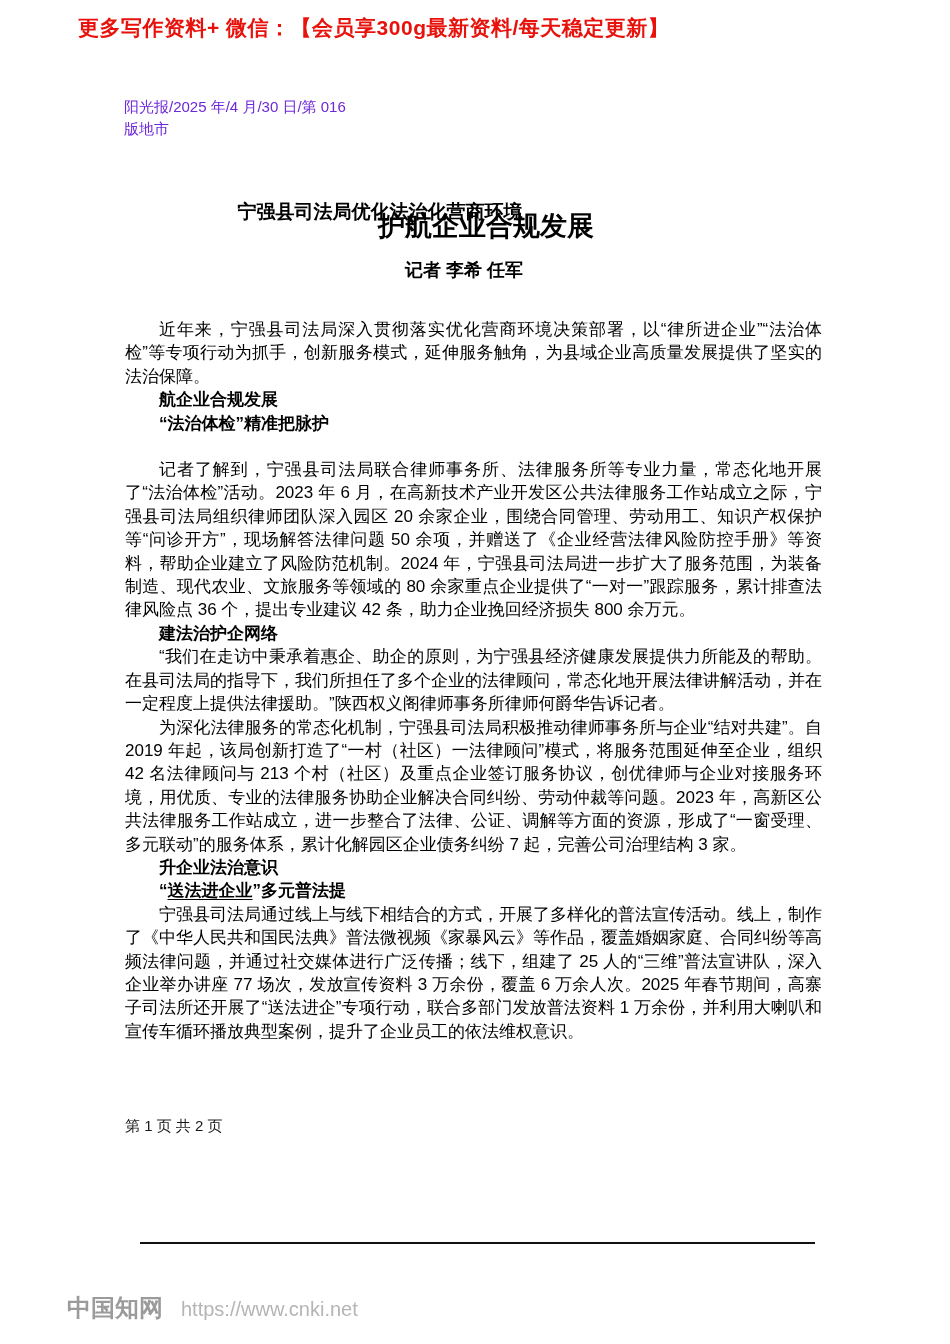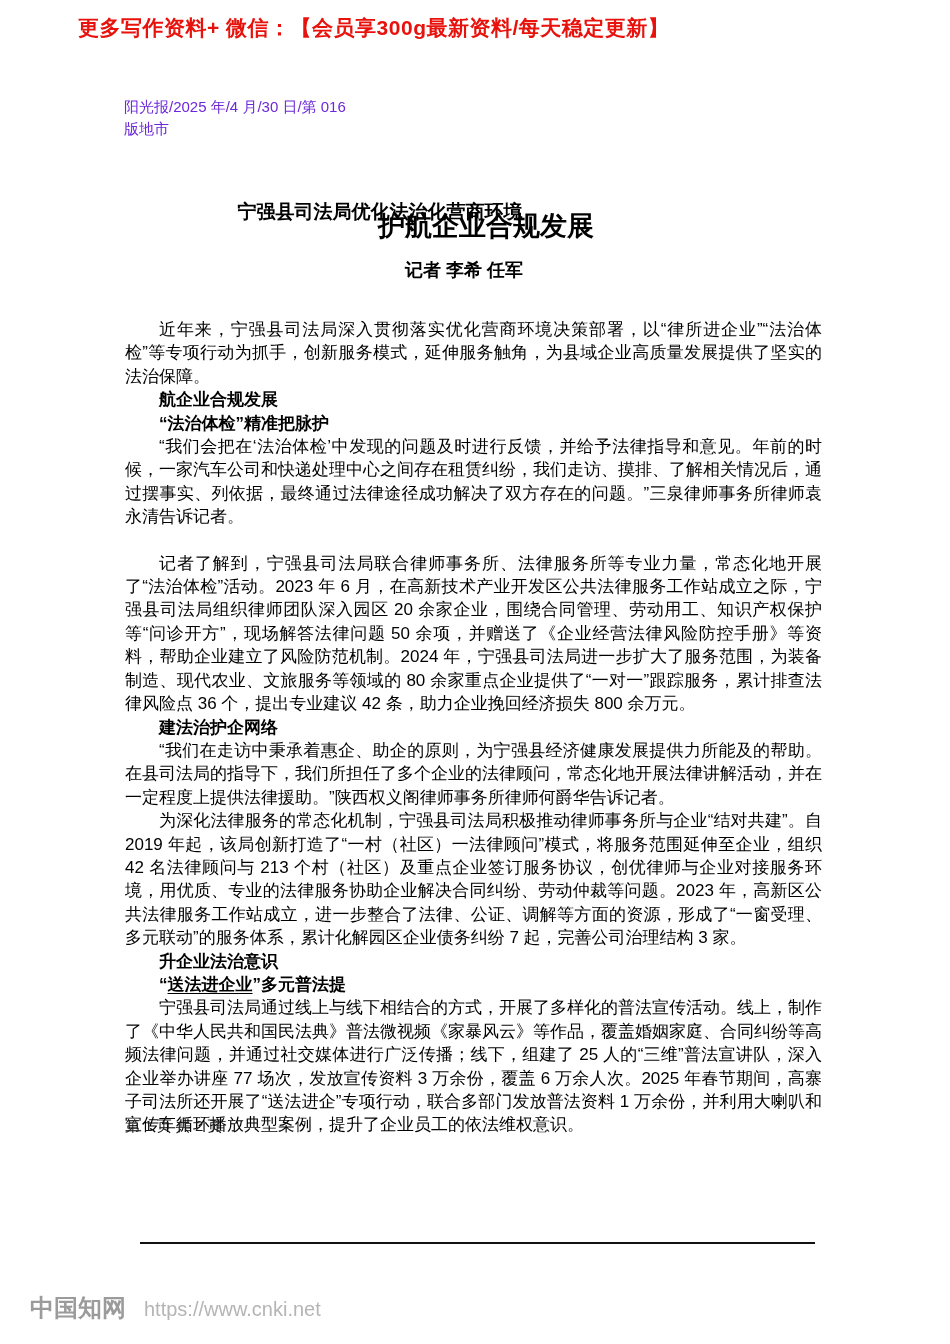--- a/index.html
+++ b/index.html
@@ -122,33 +122,32 @@
   <div class="kicker">宁强县司法局优化法治化营商环境</div>
 
   <h1 class="title">护航企业合规发展</h1>
 
   <div class="byline">记者 李希 任军</div>
 
   <div class="body-text">
       <p class="para"><span>近年来，宁强县司法局深入贯彻落实优化营商环境决策部署，以“律所进企业”“法治体检”等专项行动为抓手，创新服务模式，延伸服务触角，为县域企业高质量发展提供了坚实的法治保障。</span></p>
       <p class="subhead"><span>航企业合规发展</span></p>
       <p class="subhead"><span>“法治体检”精准把脉护</span></p>
-      <p class="para"><span>“我们会把在‘法治体检’中发现的问题及时进行反馈，并给予法律指导和意见。年前的时候，一家汽车公司和快递处理中心之间存在租赁纠纷，我们走访、摸排、了解相关情况后，通过摆事实、列依据，最终通过法律途径成功解决了双方存在的问题。”三泉律师事务所律师袁永清告诉记者。</span></p>
       <div class="para-spacer"></div>
       <p class="para"><span>记者了解到，宁强县司法局联合律师事务所、法律服务所等专业力量，常态化地开展了“法治体检”活动。2023 年 6 月，在高新技术产业开发区公共法律服务工作站成立之际，宁强县司法局组织律师团队深入园区 20 余家企业，围绕合同管理、劳动用工、知识产权保护等“问诊开方”，现场解答法律问题 50 余项，并赠送了《企业经营法律风险防控手册》等资料，帮助企业建立了风险防范机制。2024 年，宁强县司法局进一步扩大了服务范围，为装备制造、现代农业、文旅服务等领域的 80 余家重点企业提供了“一对一”跟踪服务，累计排查法律风险点 36 个，提出专业建议 42 条，助力企业挽回经济损失 800 余万元。</span></p>
       <p class="subhead"><span>建法治护企网络</span></p>
       <p class="para"><span>“我们在走访中秉承着惠企、助企的原则，为宁强县经济健康发展提供力所能及的帮助。在县司法局的指导下，我们所担任了多个企业的法律顾问，常态化地开展法律讲解活动，并在一定程度上提供法律援助。”陕西权义阁律师事务所律师何爵华告诉记者。</span></p>
       <p class="para"><span>为深化法律服务的常态化机制，宁强县司法局积极推动律师事务所与企业“结对共建”。自 2019 年起，该局创新打造了“一村（社区）一法律顾问”模式，将服务范围延伸至企业，组织 42 名法律顾问与 213 个村（社区）及重点企业签订服务协议，创优律师与企业对接服务环境，用优质、专业的法律服务协助企业解决合同纠纷、劳动仲裁等问题。2023 年，高新区公共法律服务工作站成立，进一步整合了法律、公证、调解等方面的资源，形成了“一窗受理、多元联动”的服务体系，累计化解园区企业债务纠纷 7 起，完善公司治理结构 3 家。</span></p>
       <p class="subhead"><span>升企业法治意识</span></p>
       <p class="subhead"><span>“</span><span class="u">送法进企业</span><span>”多元普法提</span></p>
       <p class="para"><span>宁强县司法局通过线上与线下相结合的方式，开展了多样化的普法宣传活动。线上，制作了《中华人民共和国民法典》普法微视频《家暴风云》等作品，覆盖婚姻家庭、合同纠纷等高频法律问题，并通过社交媒体进行广泛传播；线下，组建了 25 人的“三维”普法宣讲队，深入企业举办讲座 77 场次，发放宣传资料 3 万余份，覆盖 6 万余人次。2025 年春节期间，高寨子司法所还开展了“送法进企”专项行动，联合多部门发放普法资料 1 万余份，并利用大喇叭和宣传车循环播放典型案例，提升了企业员工的依法维权意识。</span></p>
     </div>
 
   <div class="page-footer">第 1 页 共 2 页</div>
 
   <div class="divider"></div>
 
   <div class="watermark">
-    <span class="wm-brand" style="color: rgb(155, 155, 155);">中国知网</span>
+    <span class="wm-brand" style="color: rgb(155, 155, 155); margin-left: 37px;">中国知网</span>
     <span class="wm-url" style="color: rgb(181, 181, 181);">https://www.cnki.net</span>
   </div>
 
 </div>
 
 </body></html>

